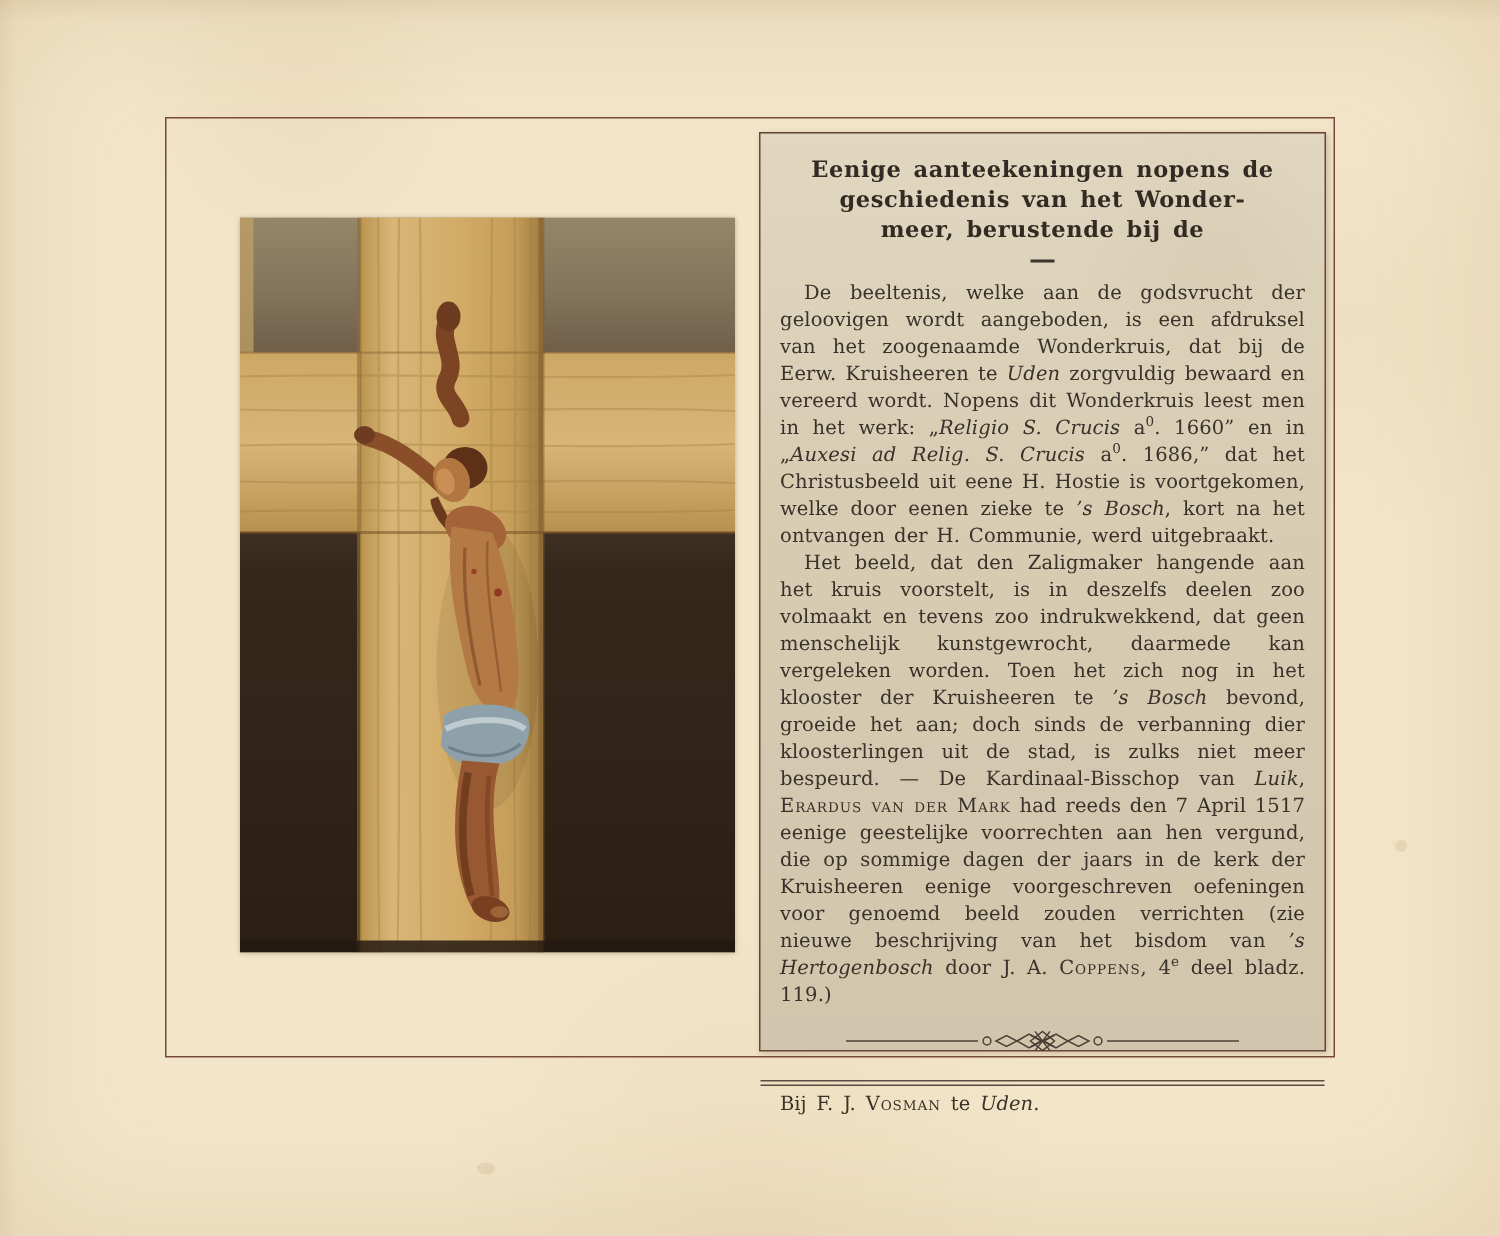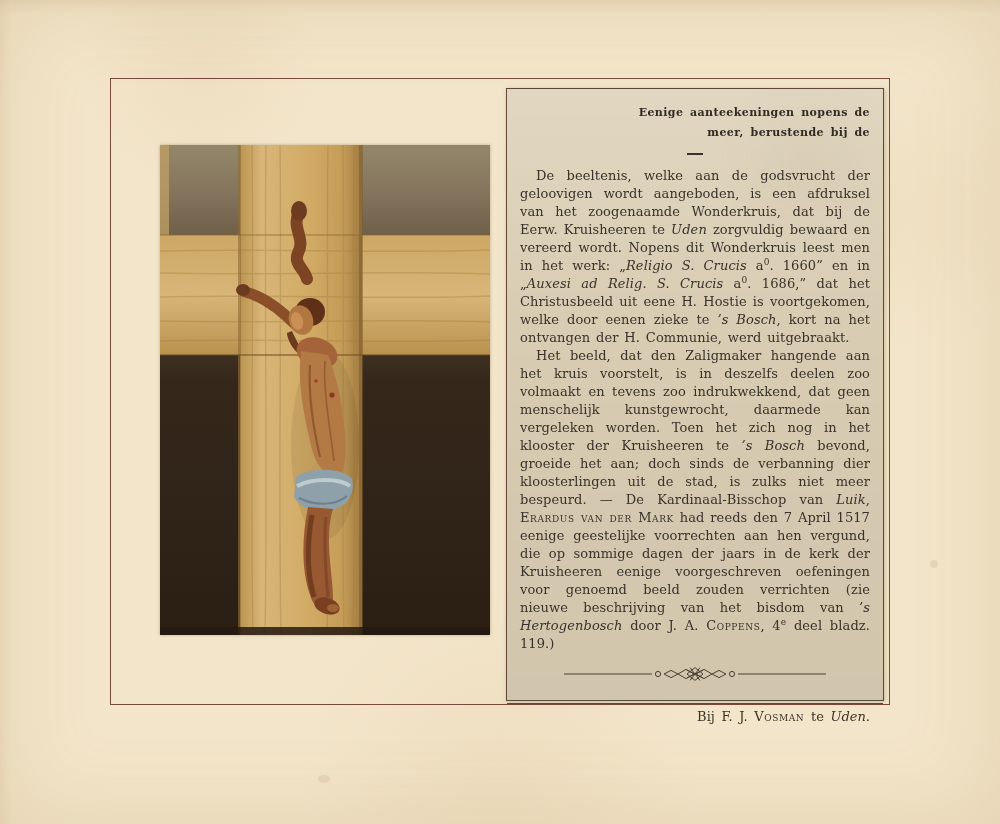--- a/index.html
+++ b/index.html
@@ -37,22 +37,22 @@
     background-color:#dcd0b6;
     background-image:
       linear-gradient(180deg, rgba(255,255,255,.14), rgba(0,0,0,.02) 40%, rgba(0,0,0,.05)),
       radial-gradient(circle at 80% 12%, rgba(120,90,50,.06), transparent 90px);
     border:1px solid rgba(80,46,34,.85);
     box-shadow:1px 1px 4px rgba(100,70,40,.28);
     padding:14px 13px 0;
     color:#38322a;
   }
   .clip-title{
-    text-align:right;font-weight:bold;
-    font-size:11px;line-height:20px;
+    text-align:center;font-weight:bold;
+    font-size:15px;line-height:20px;
     letter-spacing:.4px;word-spacing:2.5px;
     color:#312b23;
   }
   .title-divider{
     width:16px;height:0;border-top:2px solid #3b342b;
     margin:10px auto 12px;
   }
   .body-text p{
     margin:0;text-align:justify;
     font-size:13px;line-height:18px;
@@ -60,21 +60,21 @@
   }
   .it{font-style:italic;}
   .sc{font-variant:small-caps;letter-spacing:.6px;margin-top:36px;}
   .sup{vertical-align:super;font-size:9px;line-height:0;}
   .ornament{display:block;margin:12px auto 0;}
   .double-rule{
     height:2px;margin:17px -13px 0;
     border-top:1px solid #594c3e;border-bottom:1px solid #594c3e;
   }
   .imprint{
-    text-align:right;font-size:13px;margin-top:5px;
+    text-align:left;font-size:13px;margin-top:5px;
     word-spacing:2.5px;color:#393328;
   }
 </style>
 </head>
 <body>
 
 <div class="album">
   <div class="spot s1"></div>
   <div class="spot s2"></div>
   <div class="spot s3"></div>
@@ -156,20 +156,21 @@
         <ellipse cx="173" cy="463" rx="6" ry="4" fill="#9c6336"></ellipse>
       </g>
 
       <rect x="0" y="482" width="330" height="8" fill="#241a12" opacity="0.85"></rect>
     </svg>
   </div>
 
   <div class="clipping">
     <div class="clip-title">
       <div>Eenige aanteekeningen nopens de</div>
+      <div>geschiedenis van het Wonder-</div>
       <div>meer, berustende bij de</div>
     </div>
     <div class="title-divider"></div>
 
     <div class="body-text">
       <p><span>De beeltenis, welke aan de godsvrucht der geloovigen wordt aangeboden, is een afdruksel van het zoogenaamde Wonderkruis, dat bij de Eerw. Kruisheeren te </span><span class="it">Uden</span><span> zorgvuldig bewaard en vereerd wordt. Nopens dit Wonderkruis leest men in het werk: „</span><span class="it">Religio S. Crucis</span><span> a</span><span class="sup">0</span><span>. 1660” en in „</span><span class="it">Auxesi ad Relig. S. Crucis</span><span> a</span><span class="sup">0</span><span>. 1686,” dat het Christusbeeld uit eene H. Hostie is voortgekomen, welke door eenen zieke te </span><span class="it">’s Bosch</span><span>, kort na het ontvangen der H. Communie, werd uitgebraakt.</span></p>
       <p><span>Het beeld, dat den Zaligmaker hangende aan het kruis voorstelt, is in deszelfs deelen zoo volmaakt en tevens zoo indrukwekkend, dat geen menschelijk kunstgewrocht, daarmede kan vergeleken worden. Toen het zich nog in het klooster der Kruisheeren te </span><span class="it">’s Bosch</span><span> bevond, groeide het aan; doch sinds de verbanning dier kloosterlingen uit de stad, is zulks niet meer bespeurd. — De Kardinaal-Bisschop van </span><span class="it">Luik</span><span>, </span><span class="sc">Erardus van der Mark</span><span> had reeds den 7 April 1517 eenige geestelijke voorrechten aan hen vergund, die op sommige dagen der jaars in de kerk der Kruisheeren eenige voorgeschreven oefeningen voor genoemd beeld zouden verrichten (zie nieuwe beschrijving van het bisdom van </span><span class="it">’s Hertogenbosch</span><span> door J. A. </span><span class="sc">Coppens</span><span>, 4</span><span class="sup">e</span><span> deel bladz. 119.)</span></p>
     </div>
 
     <svg class="ornament" width="270" height="18" viewBox="0 0 270 18">

